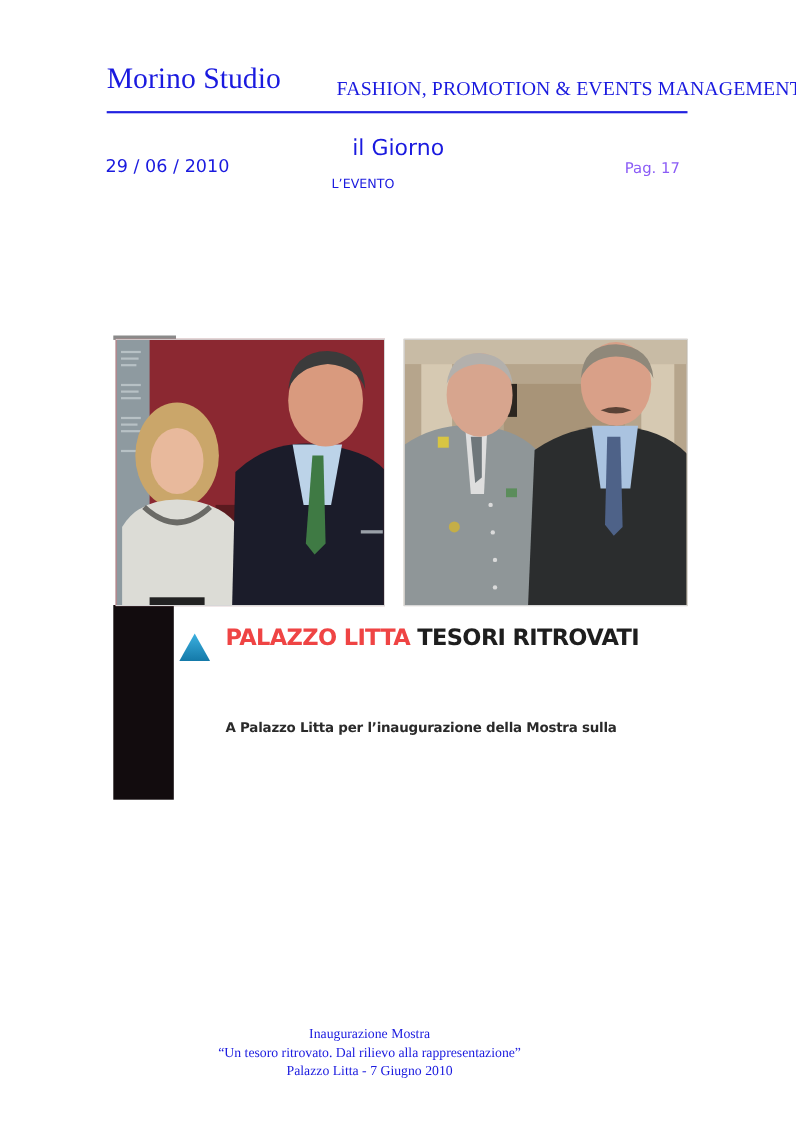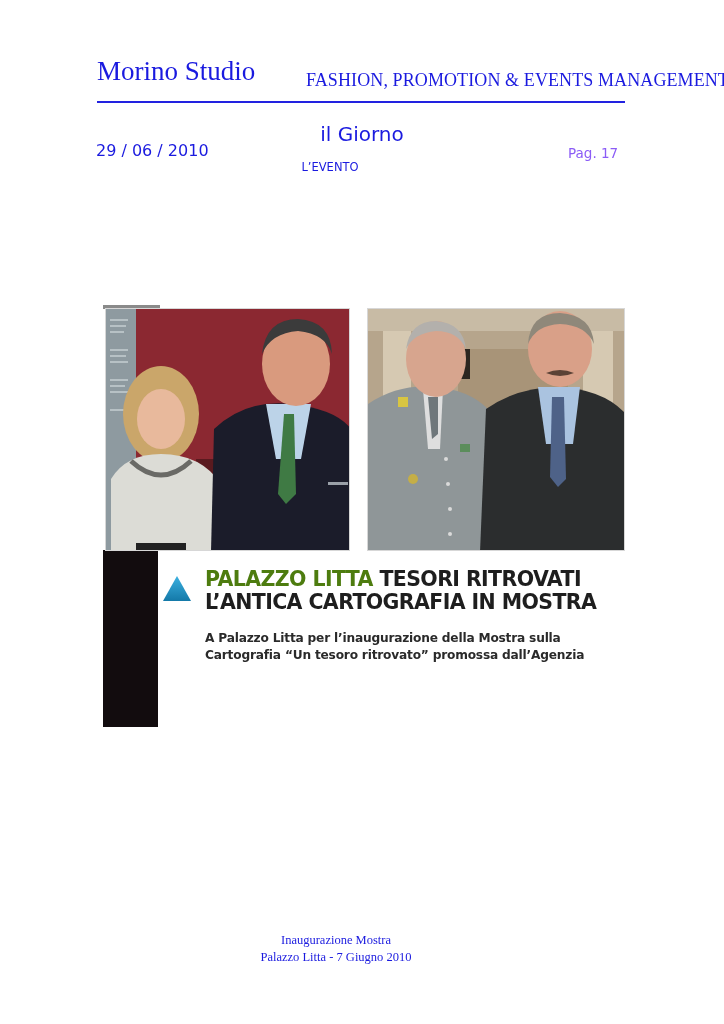--- a/index.html
+++ b/index.html
@@ -46,30 +46,30 @@
             background: #8a2730; }
   .photo2 { left: 367px; top: 308px; width: 258px; height: 243px;
             background: #b7a994; }
 
   .headline {
     left: 205px; top: 568px;
     font-family: "DejaVu Sans", "Liberation Sans", sans-serif;
     font-weight: bold; font-size: 20.5px; line-height: 23px; color: #1e1e1e;
     letter-spacing: -0.6px; white-space: nowrap;
   }
-  .headline .accent { color: #4d7c0f; }
+  .headline .accent { color: #ef4444; }
   .tri { left: 162px; top: 575px; }
 
   .body-text {
     left: 205px; top: 630px; width: 420px;
     font-family: "DejaVu Sans", "Liberation Sans", sans-serif;
     font-weight: bold; font-size: 12.2px; line-height: 16.5px; color: #2a2a2a;
     letter-spacing: -0.2px;
   }
-  .body-text div { white-space: nowrap; }
+  .body-text div { white-space: nowrap; margin-top: 23px; }
 
   .footer {
     left: 0; width: 672px; top: 932px; text-align: center;
     font-family: "Liberation Serif", "DejaVu Serif", serif;
     font-size: 12.5px; line-height: 16.5px; color: #1a1adf;
   }
 </style>
 </head>
 <body>
 
@@ -156,24 +156,23 @@
     <linearGradient id="tg" x1="0" y1="0" x2="0" y2="1">
       <stop offset="0" stop-color="#3bb0e0"></stop>
       <stop offset="1" stop-color="#1479a8"></stop>
     </linearGradient>
   </defs>
   <polygon points="15,1 29,26 1,26" fill="url(#tg)"></polygon>
 </svg>
 
 <div class="abs headline">
   <div><span class="accent">PALAZZO LITTA</span><span> TESORI RITROVATI</span></div>
-  <div>L’ANTICA CARTOGRAFIA IN MOSTRA</div>
 </div>
 
 <div class="abs body-text">
   <div>A Palazzo Litta per l’inaugurazione della Mostra sulla</div>
-  <div>Cartografia “Un tesoro ritrovato” promossa dall’Agenzia</div>
 </div>
 
 <div class="abs footer">
   <div>Inaugurazione Mostra</div>
+  <div>“Un tesoro ritrovato. Dal rilievo alla rappresentazione”</div>
   <div>Palazzo Litta - 7 Giugno 2010</div>
 </div>
 
 </body></html>

